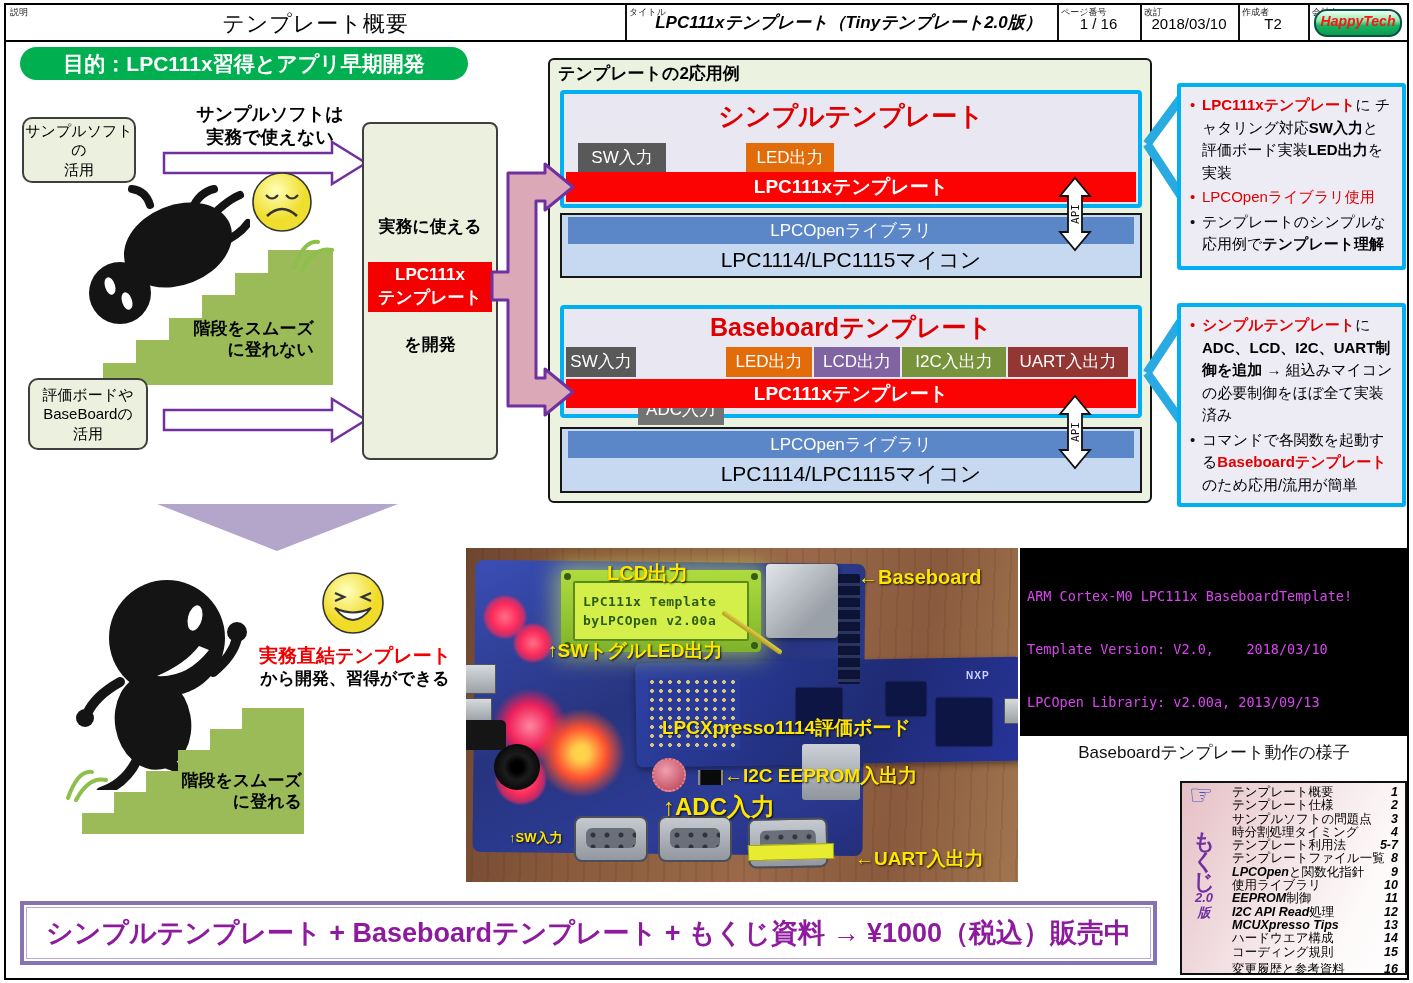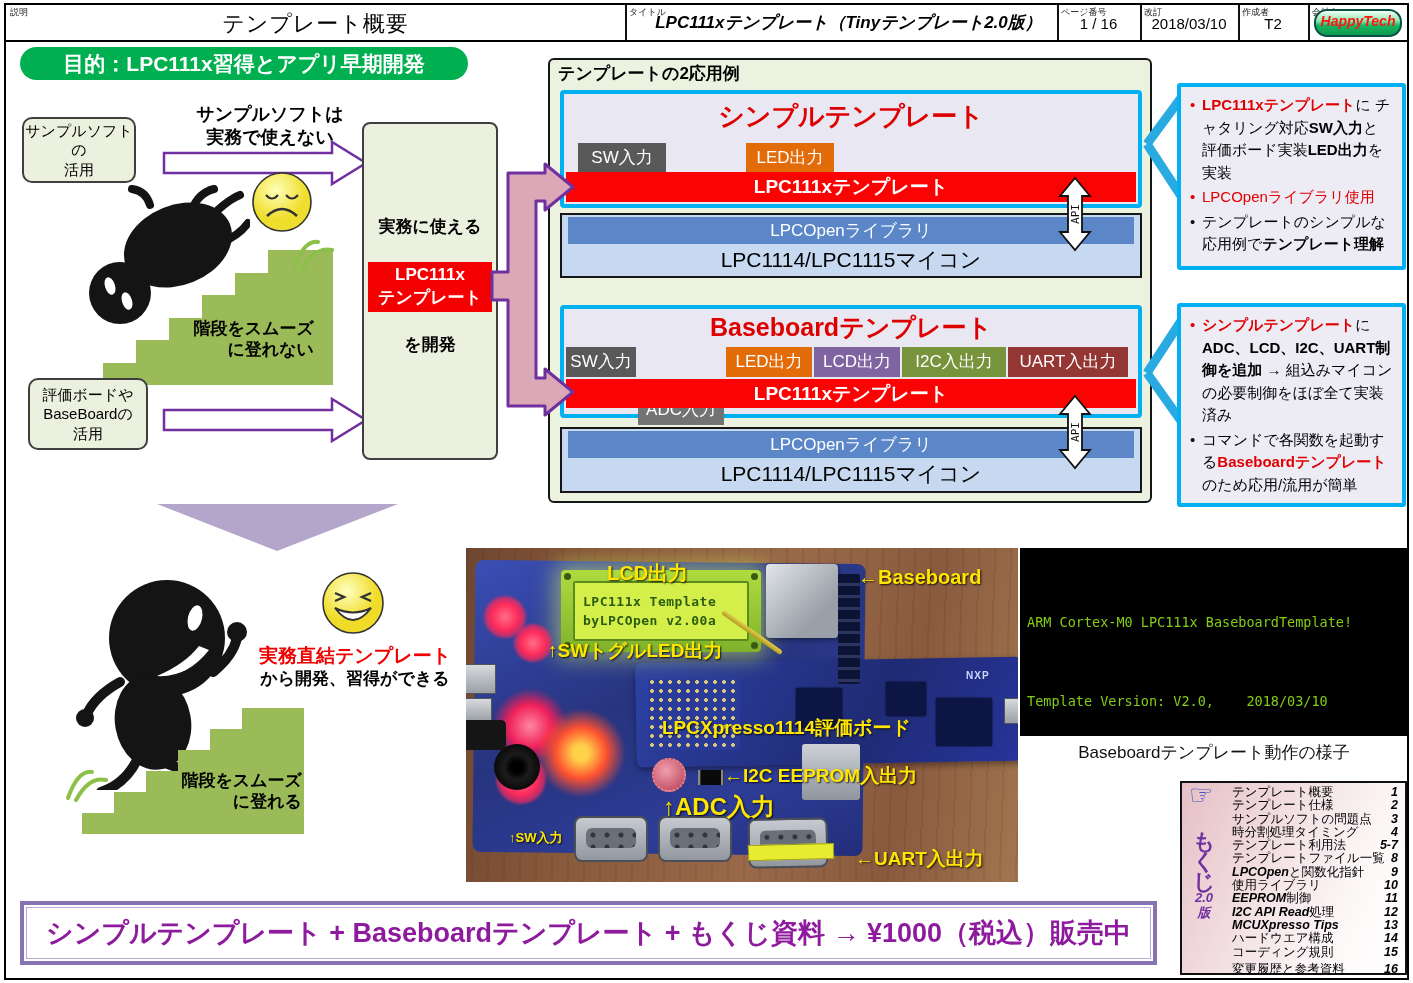--- a/index.html
+++ b/index.html
@@ -128,21 +128,21 @@
   .dsub { background:linear-gradient(#c6cad0,#9297a0); border:2px solid #4a4f58; border-radius:8px; }
   .dsub-inner { position:absolute; left:10px; top:10px; right:10px; bottom:12px; background:#6a707a; border-radius:6px;
     background-image:radial-gradient(circle at 7px 7px,#30343c 2px,rgba(0,0,0,0) 3px); background-size:14px 12px; }
   #uart-band { left:282px; top:296px; width:86px; height:16px; background:#e8ec30; transform:rotate(-1.5deg); border:1px solid #9a9a20; }
   #wire { left:250px; top:82px; width:72px; height:5px; background:linear-gradient(#e4cf48,#b09a20); transform:rotate(35deg); border-radius:3px; }
   .annot { position:absolute; color:#FFE600; font-weight:bold; text-shadow:1px 1px 2px rgba(0,0,0,.85); white-space:nowrap; z-index:5; }
 
   
   #terminal { left:1020px; top:548px; width:388px; height:188px; background:#000; padding:5px 7px;
     font-family:"DejaVu Sans Mono",monospace; font-size:13.5px; line-height:17.6px; white-space:pre; overflow:hidden; }
-  .ln-green { color:#84cc16;margin-top:26px; }
+  .ln-green { color:#d946ef; }
   #term-caption { left:1020px; top:741px; width:388px; text-align:center; font-size:17px; color:#111; }
   #term-caption .cap-i { }
 
   
   #toc { left:1180px; top:781px; width:227px; height:194px; border:2px solid #111;
     background:linear-gradient(115deg,#e5bfc4,#f4e4e7 45%,#fdf9f9 75%,#fff); }
   .toc-side { position:absolute; left:6px; width:32px; text-align:center; color:#7030A0; font-weight:bold; }
   #toc-hand { position:absolute; left:7px; top:-4px; font-size:27px; color:#4053c0; font-weight:bold; }
   #toc-list { position:absolute; left:50px; top:3px; right:7px; }
   .toc-row { display:flex; font-size:12.5px; line-height:13.3px; }

